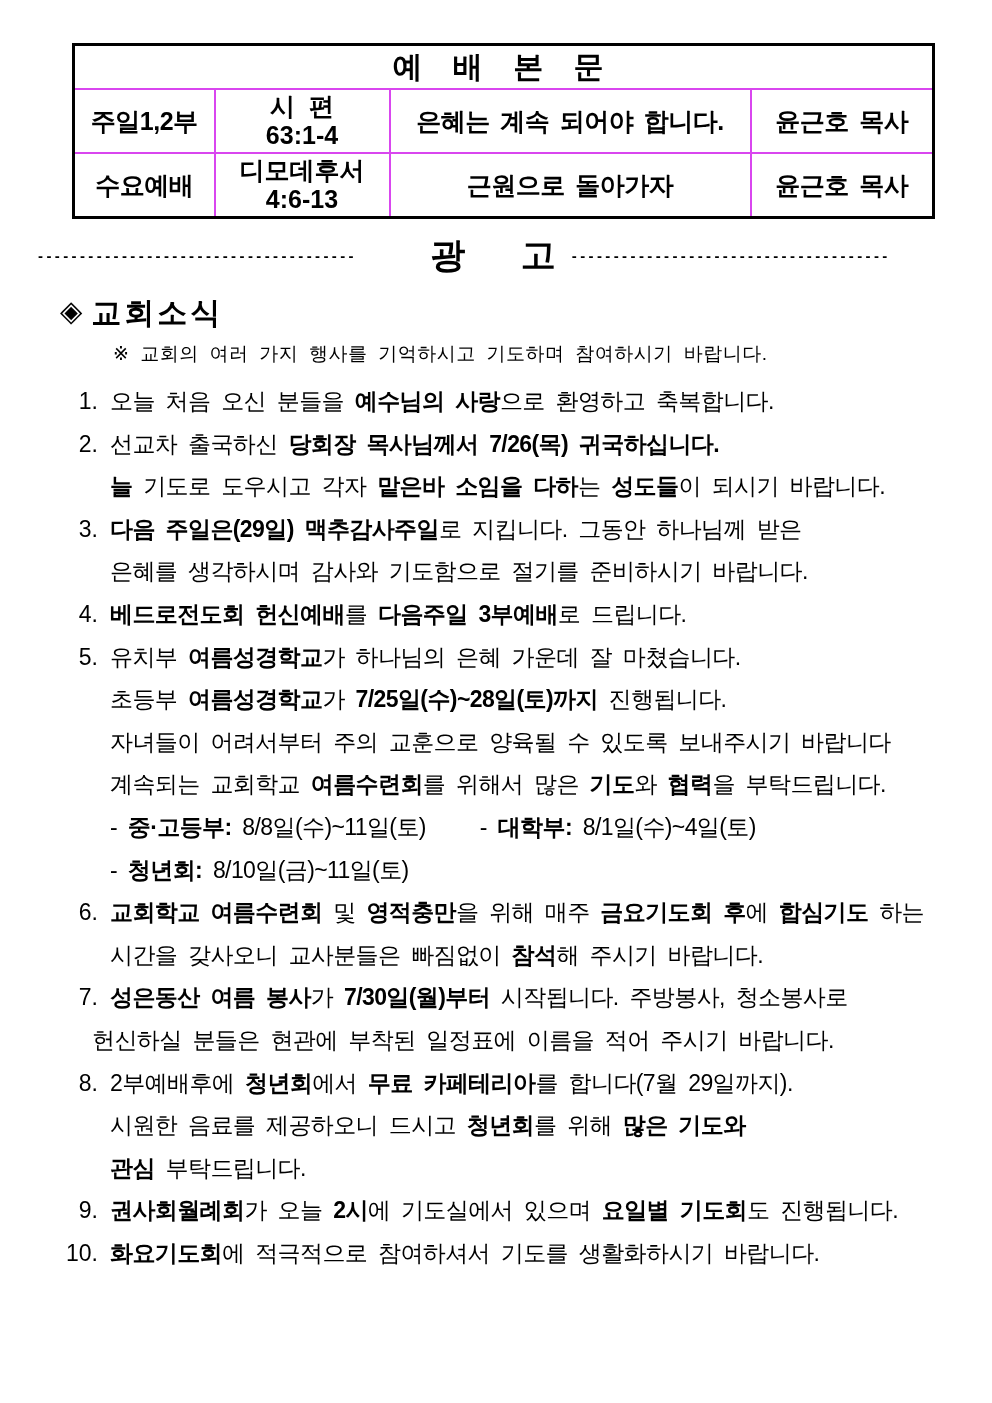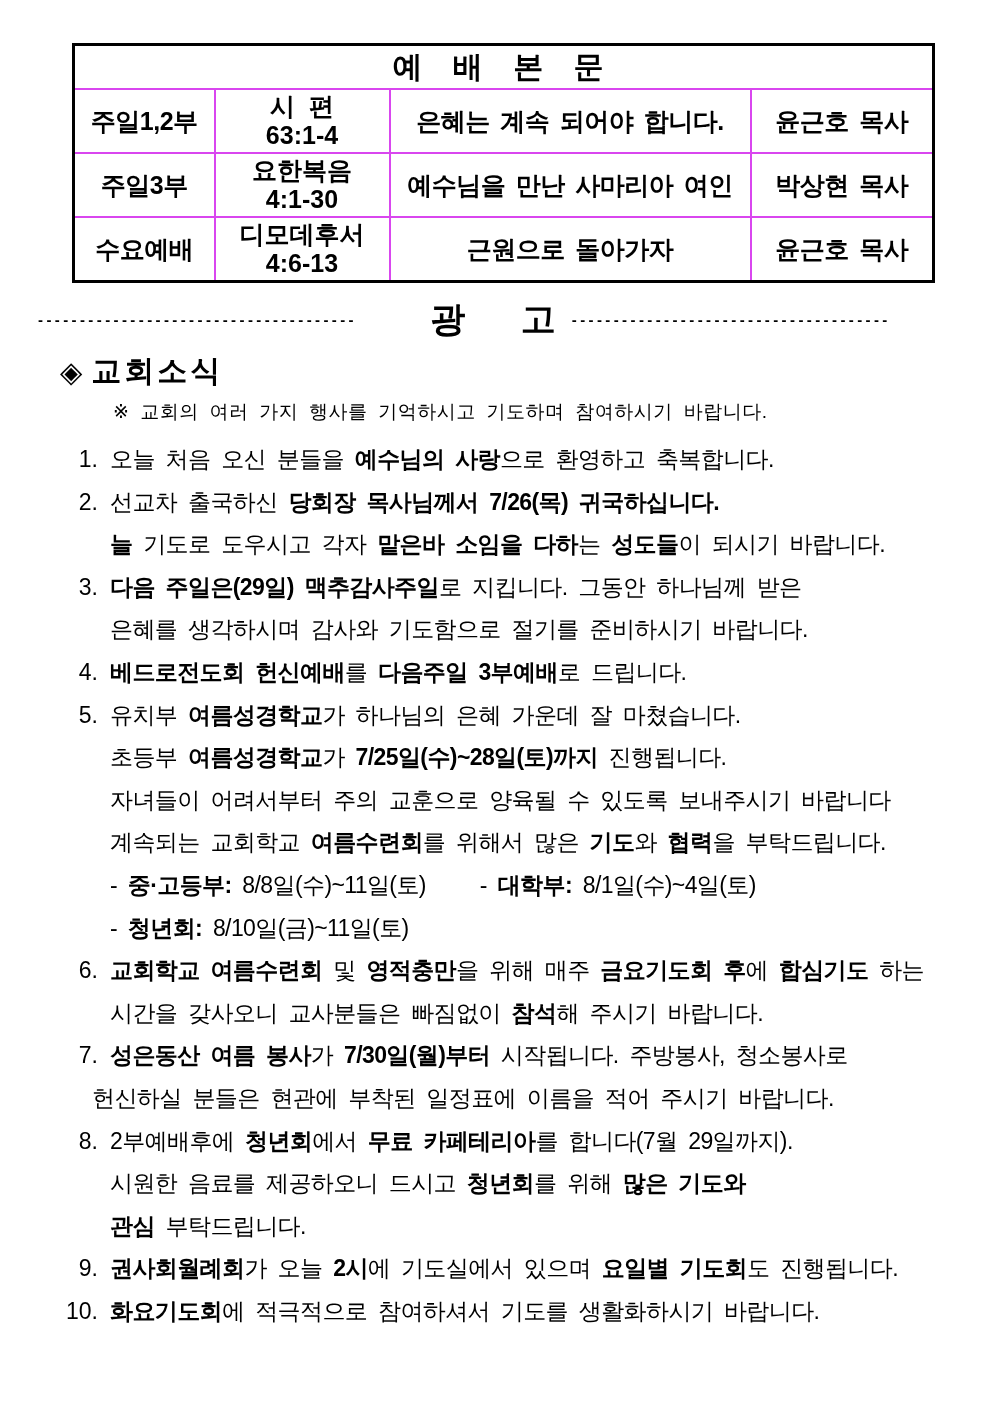--- a/index.html
+++ b/index.html
@@ -49,20 +49,21 @@
     letter-spacing:12px; white-space:pre;
     margin:0 4px 0 10px;
   }
 
   
   .section-heading { margin:8px 0 0 60px; display:flex; align-items:center; }
   .diamond { font-size:29px; line-height:34px; margin-right:9px; }
   .section-title {
     font-size:30px; font-weight:bold; letter-spacing:3px;
     font-family:"Liberation Serif","DejaVu Serif",serif;
+    margin-top:6px;
   }
   .section-note {
     margin:7px 0 0 113px;
     font-size:19px; letter-spacing:0.5px; word-spacing:5px;
   }
 
   
   .announcements { margin-top:13px; }
   .ann-line {
     position:relative;
@@ -95,26 +96,20 @@
       <tr>
         <th class="table-title" colspan="4">예 배 본 문</th>
       </tr>
     </thead>
     <tbody id="worship-rows">
         <tr>
           <td class="cell-service">주일1,2부</td>
           <td class="cell-scripture"><div>시  편</div><div>63:1-4</div></td>
           <td class="cell-sermon">은혜는 계속 되어야 합니다.</td>
           <td class="cell-preacher">윤근호 목사</td>
-        </tr>
-        <tr>
-          <td class="cell-service">주일3부</td>
-          <td class="cell-scripture"><div>요한복음</div><div>4:1-30</div></td>
-          <td class="cell-sermon">예수님을 만난 사마리아 여인</td>
-          <td class="cell-preacher">박상현 목사</td>
         </tr>
         <tr>
           <td class="cell-service">수요예배</td>
           <td class="cell-scripture"><div>디모데후서</div><div>4:6-13</div></td>
           <td class="cell-sermon">근원으로 돌아가자</td>
           <td class="cell-preacher">윤근호 목사</td>
         </tr>
       </tbody>
   </table>
 

